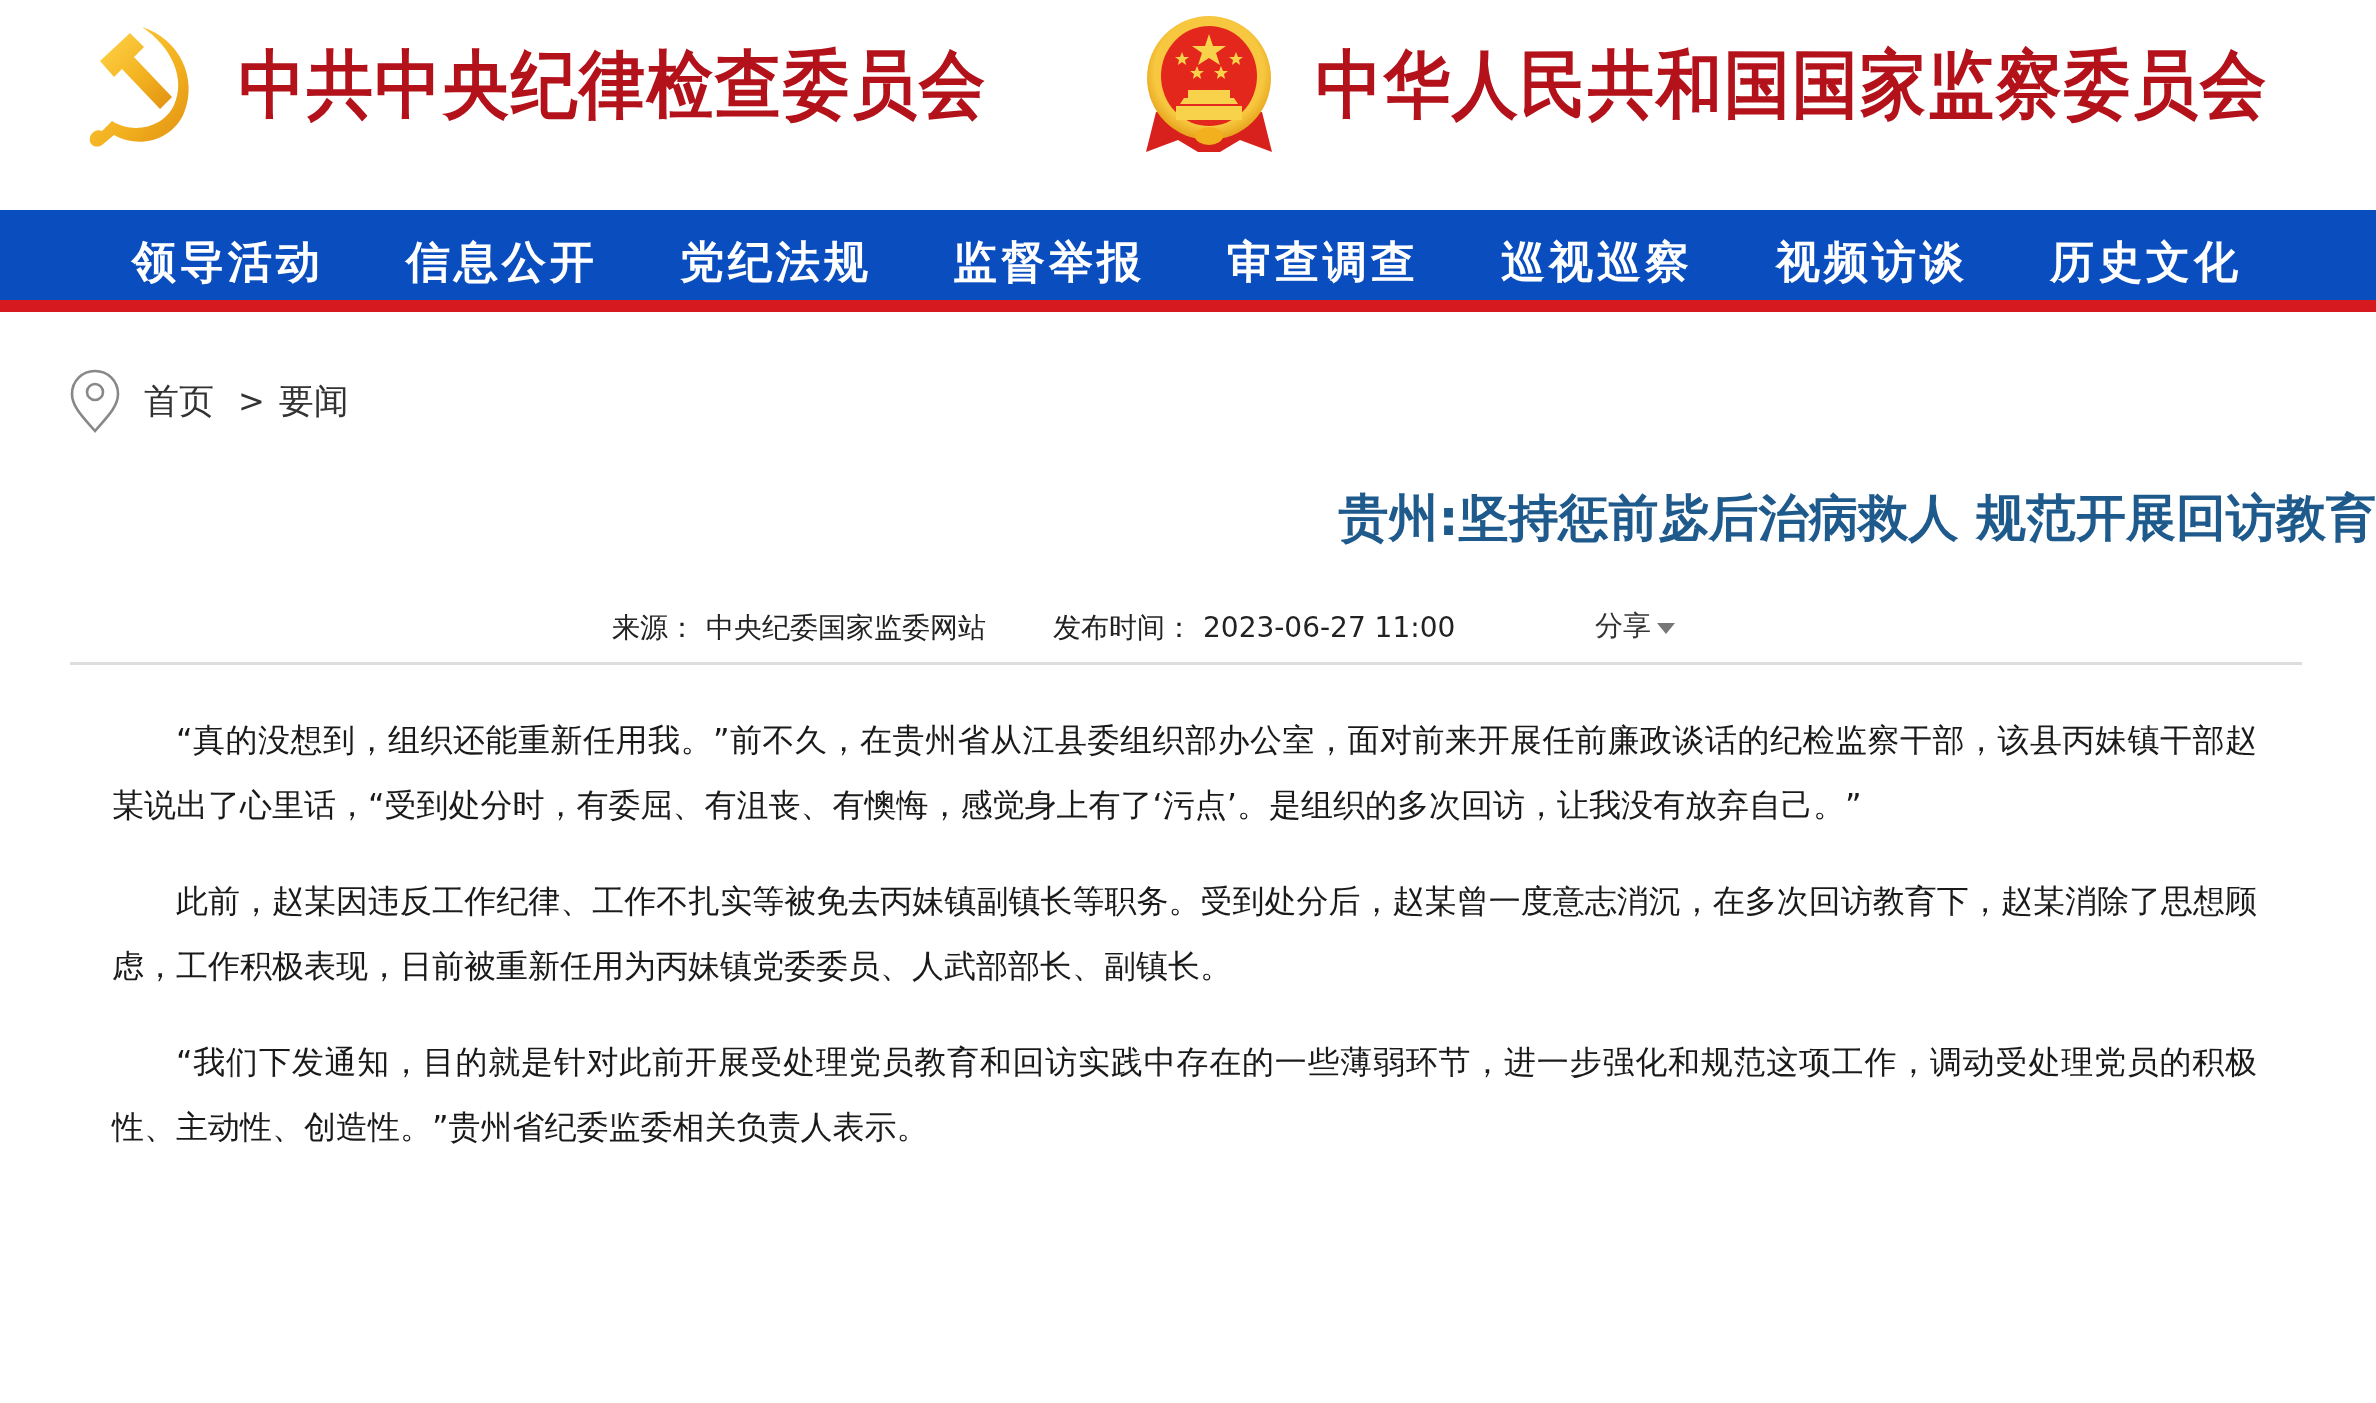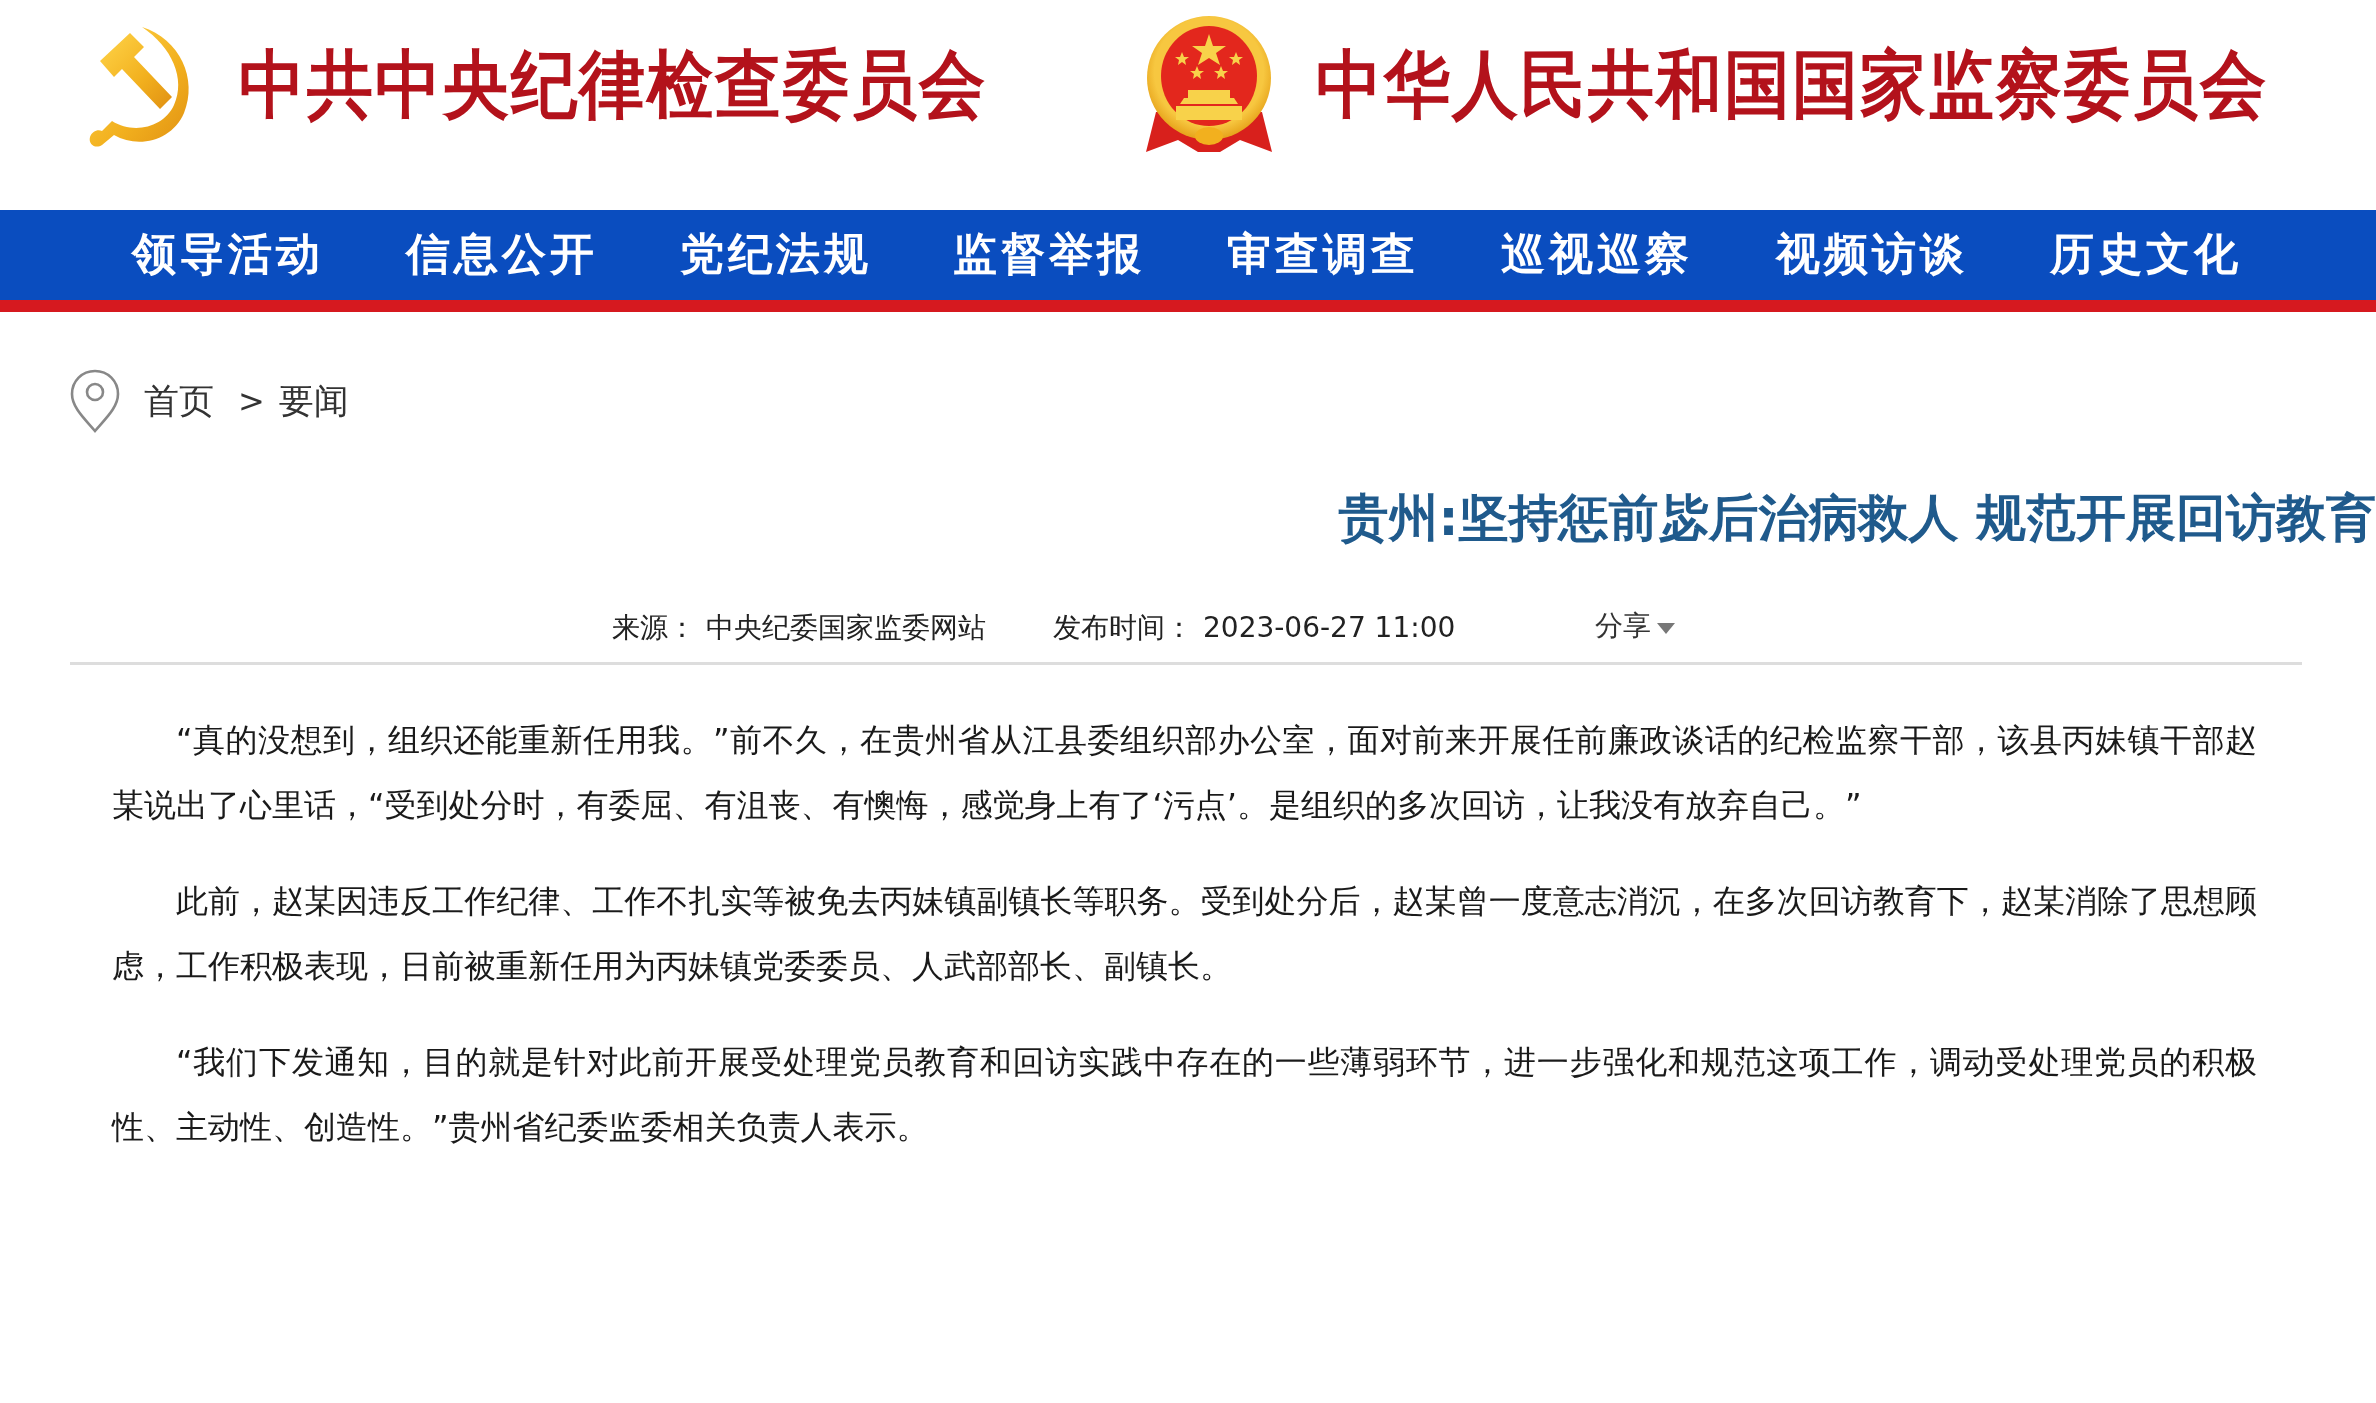--- a/index.html
+++ b/index.html
@@ -19,21 +19,21 @@
     transform: scaleY(1.12); transform-origin: center;
   }
   .brand.ccdi .brand-title { margin-left: 32px; }
   .brand.nsc .brand-title { margin-left: 36px; }
 
   
   .nav { position: absolute; left: 0; top: 210px; width: 2376px; height: 90px; background: #0a4dbf; }
   .nav-stripe { position: absolute; left: 0; top: 300px; width: 2376px; height: 12px; background: #d6191f; }
   .nav-list { position: absolute; left: 0; top: 0; width: 100%; height: 100%; }
   .nav-item {
-    position: absolute; top: 0; height: 111px; line-height: 88px;
+    position: absolute; top: 8px; height: 111px; line-height: 88px;
     transform: translateX(-50%);
     font-family: "DejaVu Serif", "Liberation Serif", serif;
     font-weight: bold; color: #ffffff; font-size: 44px; letter-spacing: 4px;
     white-space: nowrap; cursor: pointer; text-align: right;
   }
 
   
   .breadcrumb { position: absolute; left: 68px; top: 368px; height: 66px; display: flex; align-items: center; justify-content: space-between; }
   .pin-icon { width: 54px; height: 66px; display: block; }
   .crumb { font-size: 35px; color: #333; margin-left: 22px; cursor: pointer; }

